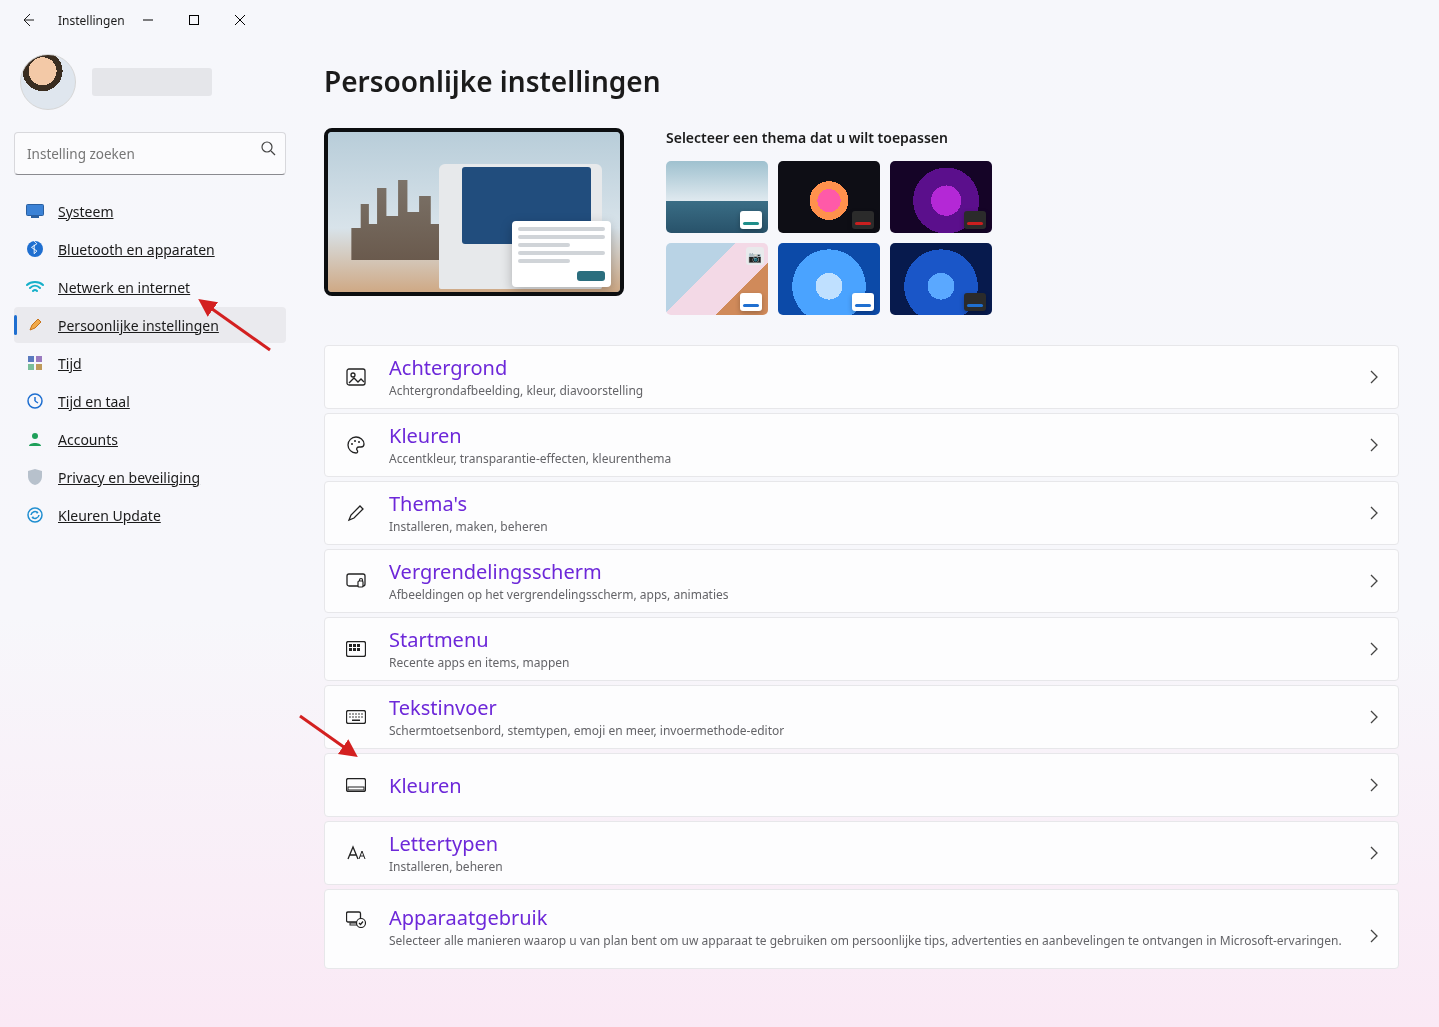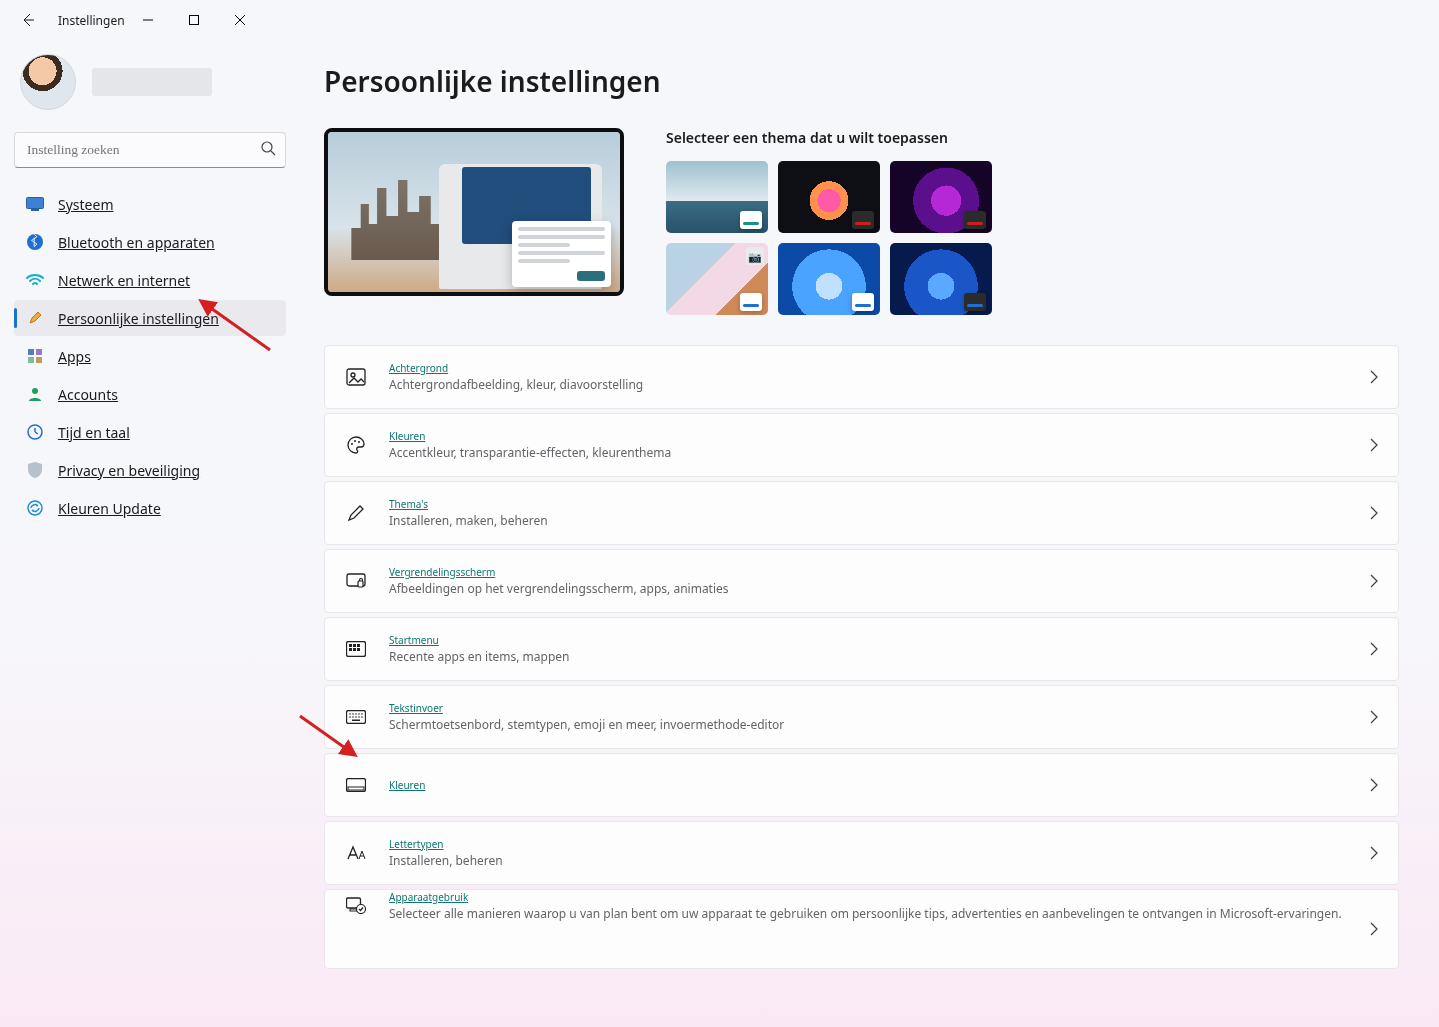--- a/index.html
+++ b/index.html
@@ -10,21 +10,21 @@
   .back-btn { width: 24px; height: 24px; display:flex;align-items:center;justify-content:center; border-radius:4px; cursor:pointer;}
   .app-title { font-size: 12px; color:#1b1b1b; }
   .win-controls { display:flex; }
   .win-btn { width:46px; height:40px; display:flex;align-items:center;justify-content:center; cursor:pointer;}
   .body { display:flex; height: calc(100% - 40px); }
   .sidebar { width: 300px; padding: 8px 14px 14px 14px; display:flex; flex-direction:column; gap:4px;}
   .profile { display:flex; align-items:center; gap:16px; padding: 6px 4px 18px 6px; }
   .avatar { width:56px; height:56px; border-radius:50%; background: radial-gradient(circle at 40% 30%, #f3c9a7 0 28%, #3a2d20 28% 40%, #dfe6ee 40% 100%); border:1px solid #d6d6d6; }
   .profile-name { width:120px; height:28px; background:#e5e6ea; border-radius:3px;}
   .search { position:relative; margin-bottom:14px;}
-  .search input { width:100%; height:36px; border:1px solid #d8d8dc; border-bottom:1px solid #8a8a8f; background:#fbfbfd; border-radius:4px; padding:0 27px 0 12px; font-size:13.5px; outline:none;font-family:Liberation Serif, serif;}
+  .search input { width:100%; height:43px; border:1px solid #d8d8dc; border-bottom:1px solid #8a8a8f; background:#fbfbfd; border-radius:4px; padding:0 27px 0 12px; font-size:13.5px; outline:none;}
   .search .s-icon{ position:absolute; right:10px; top:8px; color:#4b4b4b;}
   .nav { display:flex; flex-direction:column; gap:2px;}
   .nav-item { display:flex; align-items:center; gap:14px; height:36px; padding:0 12px; border-radius:4px; font-size:14px; cursor:pointer; position:relative;text-decoration:underline;}
   .nav-item.selected{background:#eaeaee;}
   .nav-item.selected::before{content:"";position:absolute;left:0;top:8px;bottom:8px;width:3px;background:#1f6fd0;border-radius:2px;}
   .nav-icon{width:18px;height:18px;display:flex;align-items:center;justify-content:center;font-size:15px;}
   .main { flex:1; overflow-y:auto; padding: 10px 40px 30px 24px; }
   .page-title{ font-size:28px; font-weight:600; margin:12px 0 28px 0;}
   .hero{ display:flex; gap:42px; margin-bottom:30px;}
   .preview{ width:300px; height:168px; border-radius:8px; border:4px solid #0c0e10; background:#a7bfcf; position:relative; overflow:hidden;}
@@ -47,24 +47,24 @@
   .theme .mini.teal .m{background:#1f8e8a;}
   .theme .cam{position:absolute;right:4px;top:4px;width:18px;height:18px;background:#e9eaec;border-radius:3px;display:flex;align-items:center;justify-content:center;font-size:11px;}
   .t1{background:linear-gradient(180deg,#9fc1cf 0,#dfe9ef 55%,#3a6d85 56%,#28526a 100%);}
   .t2{background:radial-gradient(circle at 50% 55%,#ff5aa8 0 18%,#ff914d 18% 30%,#0e0e15 30% 100%);}
   .t3{background:radial-gradient(circle at 55% 55%,#b428d6 0 22%,#5b0f8c 22% 48%,#150427 48% 100%);}
   .t4{background:linear-gradient(135deg,#b9d3e5 0 40%,#f3d9e6 40% 70%,#d08a5a 70% 100%);}
   .t5{background:radial-gradient(circle at 50% 60%,#bfe0ff 0 20%,#4aa3ff 20% 55%,#0c4aa8 55% 100%);}
   .t6{background:radial-gradient(circle at 50% 60%,#5aa8ff 0 20%,#1a56c8 20% 55%,#071a4d 55% 100%);}
   .cards{display:flex;flex-direction:column;gap:4px;}
   .card{background:#fdfdfe;border:1px solid #e7e7ea;border-radius:4px;height:64px;display:flex;align-items:center;padding:0 20px;gap:22px;cursor:pointer;}
-  .card.tall{height:80px;align-items:flex-start;}
+  .card.tall{height:80px;align-items:flex-start;padding-top:14px;}
   .card-icon{width:22px;height:22px;display:flex;align-items:center;justify-content:center;color:#222;flex-shrink:0;}
   .card-body{flex:1;min-width:0;}
-  .card-title{font-size:10px;color:#0f766e;text-decoration:underline;}
+  .card-title{font-size:20px;color:#6d28d9;}
   .card-sub{font-size:12px;color:#646468;margin-top:2px;line-height:1.35;}
   .chev{color:#4c4c4c;flex-shrink:0;}
   .arrow{position:absolute;pointer-events:none;}
   .arrow svg{overflow:visible;}
   .arrow1{left:200px;top:300px;}
   .arrow2{left:292px;top:710px;}
   svg{display:block;}
 </style>
 </head>
 <body>
@@ -151,39 +151,39 @@
         </div>
         <div class="nav-item">
           <span class="nav-icon">
               <svg width="16" height="16">
                 <rect x="1" y="1" width="6" height="6" fill="#5a7abf"></rect>
                 <rect x="9" y="1" width="6" height="6" fill="#9a7abf"></rect>
                 <rect x="1" y="9" width="6" height="6" fill="#7abf9a"></rect>
                 <rect x="9" y="9" width="6" height="6" fill="#bf9a5a"></rect>
               </svg>
             </span>
-          <span>Apps</span>
+          <span>Tijd</span>
+        </div>
+        <div class="nav-item">
+          <span class="nav-icon">
+              <svg width="16" height="16">
+                <circle cx="8" cy="8" r="7" fill="none" stroke="#1f6fd0" stroke-width="1.5"></circle>
+                <path d="M8 8V4M8 8l3 2" stroke="#1f6fd0" stroke-width="1.5"></path>
+              </svg>
+            </span>
+          <span>Tijd en taal</span>
         </div>
         <div class="nav-item">
           <span class="nav-icon">
               <svg width="16" height="16">
                 <circle cx="8" cy="5" r="3" fill="#1fa05a"></circle>
                 <path d="M2 15c0-4 12-4 12 0" fill="#1fa05a"></path>
               </svg>
             </span>
           <span>Accounts</span>
-        </div>
-        <div class="nav-item">
-          <span class="nav-icon">
-              <svg width="16" height="16">
-                <circle cx="8" cy="8" r="7" fill="none" stroke="#1f6fd0" stroke-width="1.5"></circle>
-                <path d="M8 8V4M8 8l3 2" stroke="#1f6fd0" stroke-width="1.5"></path>
-              </svg>
-            </span>
-          <span>Tijd en taal</span>
         </div>
         <div class="nav-item">
           <span class="nav-icon">
               <svg width="14" height="16">
                 <path d="M7 0l7 2v5c0 5-3 8-7 9C3 15 0 12 0 7V2z" fill="#b7c1cc"></path>
               </svg>
             </span>
           <span>Privacy en beveiliging</span>
         </div>
         <div class="nav-item">

